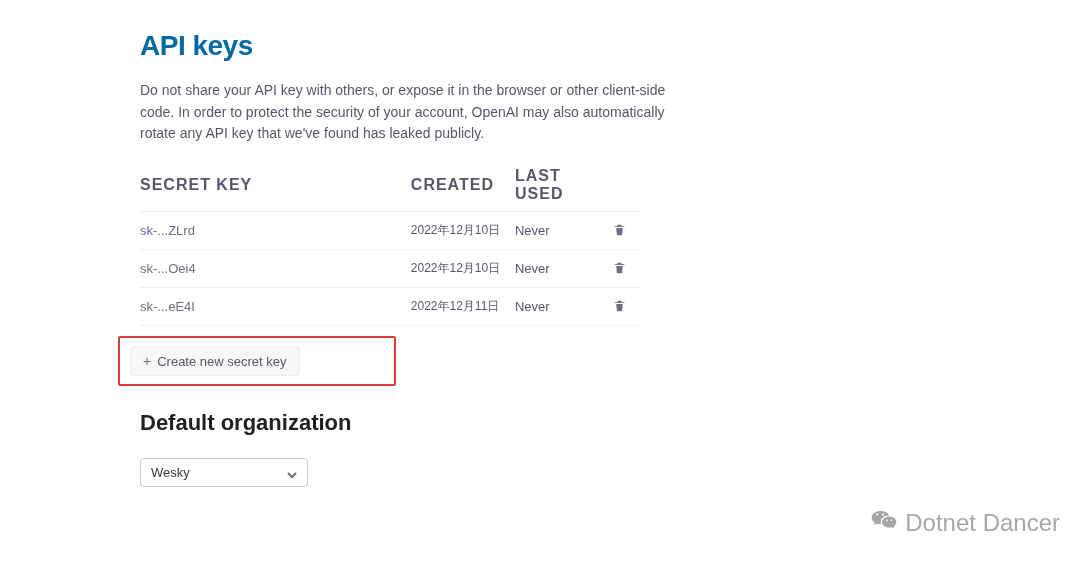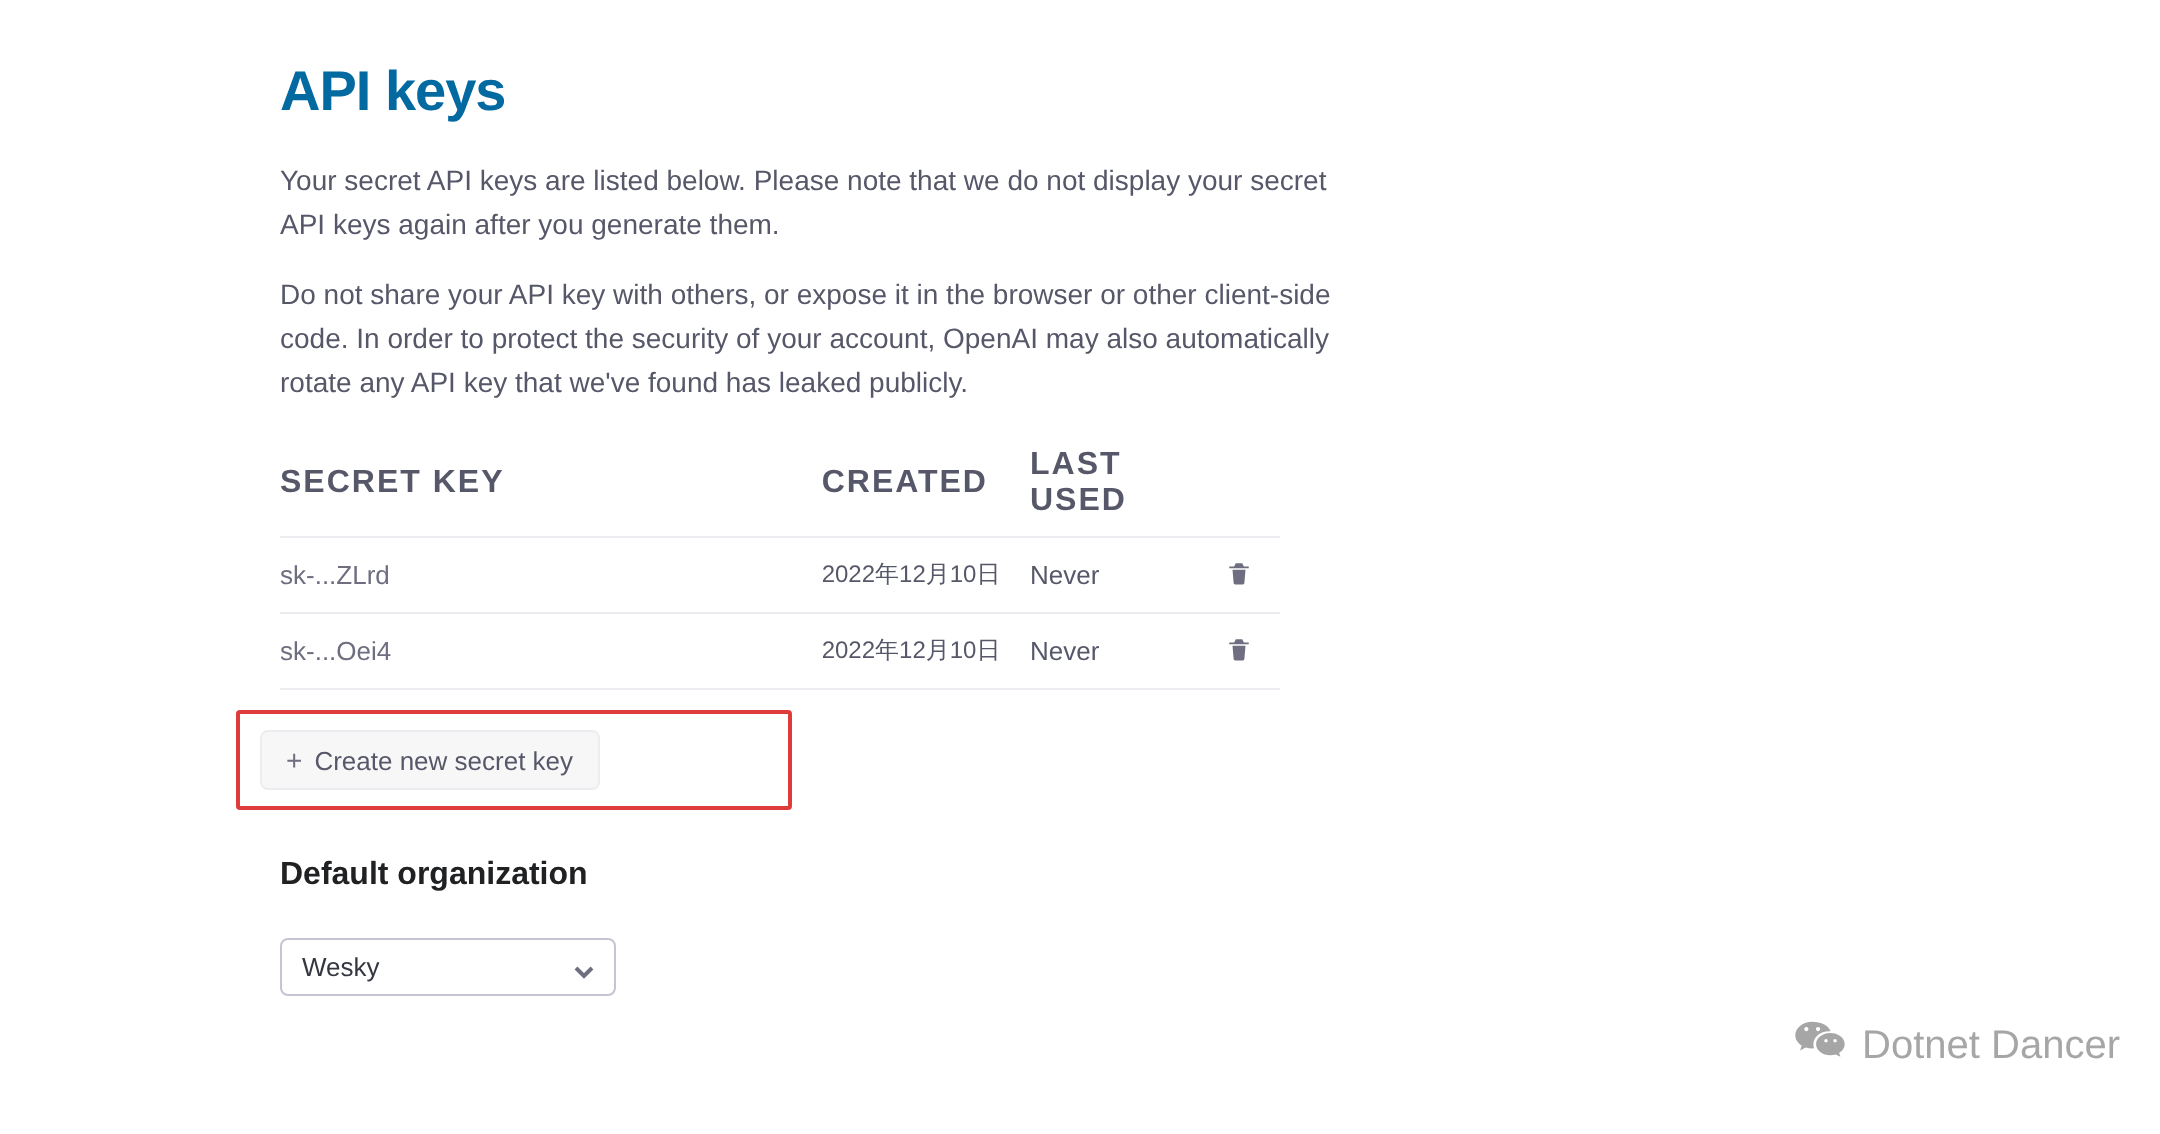--- a/index.html
+++ b/index.html
@@ -99,21 +99,21 @@
       padding: 6px 12px;
       font-size: 13px;
       color: #565869;
       cursor: pointer;
     }
     .create-key-btn .plus {
       font-size: 14px;
       color: #6e6e80;
     }
     h2.section-title {
-      font-size: 16px;
+      font-size: 22px;
       font-weight: 700;
       color: #202123;
       margin-top: 24px;
       margin-bottom: 12px;
     }
     .org-select {
       margin-top: 10px;
       display: inline-flex;
       align-items: center;
       justify-content: space-between;
@@ -137,35 +137,34 @@
       stroke-width: 2;
     }
     .watermark {
       position: absolute;
       right: 20px;
       bottom: 30px;
       display: flex;
       align-items: center;
       gap: 8px;
       color: rgba(150,150,150,0.85);
-      font-size: 20px;
+      font-size: 24px;
       font-weight: 500;
     }
     .watermark .wechat-icon svg {
       width: 26px;
       height: 22px;
       fill: rgba(150,150,150,0.85);
     }
   </style>
 </head>
 <body>
 
 <div class="container">
   <h1 class="page-title">API keys</h1>
-  <p class="description">Your secret API keys are listed below. Please note that we do not display your secret API keys again after you generate them.</p>
   <p class="description">Do not share your API key with others, or expose it in the browser or other client-side code. In order to protect the security of your account, OpenAI may also automatically rotate any API key that we've found has leaked publicly.</p>
 
   <table class="keys-table">
     <thead>
       <tr>
         <th>SECRET KEY</th>
         <th>CREATED</th>
         <th>LAST USED</th>
         <th></th>
       </tr>
@@ -175,20 +174,28 @@
         <td class="secret">sk-...ZLrd</td>
         <td class="created">2022年12月10日</td>
         <td class="lastused">Never</td>
         <td class="delete"><span class="trash-icon"><svg viewBox="0 0 16 16">
                 <path d="M6 2h4l1 2h3v1H2V4h3l1-2zm-2 4h8l-.7 8.2c-.05.5-.45.8-.95.8H5.65c-.5 0-.9-.3-.95-.8L4 6z"></path>
               </svg></span></td>
       </tr>
       <tr>
         <td class="secret">sk-...Oei4</td>
         <td class="created">2022年12月10日</td>
+        <td class="lastused">Never</td>
+        <td class="delete"><span class="trash-icon"><svg viewBox="0 0 16 16">
+                <path d="M6 2h4l1 2h3v1H2V4h3l1-2zm-2 4h8l-.7 8.2c-.05.5-.45.8-.95.8H5.65c-.5 0-.9-.3-.95-.8L4 6z"></path>
+              </svg></span></td>
+      </tr>
+      <tr>
+        <td class="secret">sk-...eE4I</td>
+        <td class="created">2022年12月11日</td>
         <td class="lastused">Never</td>
         <td class="delete"><span class="trash-icon"><svg viewBox="0 0 16 16">
                 <path d="M6 2h4l1 2h3v1H2V4h3l1-2zm-2 4h8l-.7 8.2c-.05.5-.45.8-.95.8H5.65c-.5 0-.9-.3-.95-.8L4 6z"></path>
               </svg></span></td>
       </tr>
     </tbody>
   </table>
 
   <div class="create-key-wrapper">
     <button class="create-key-btn">

